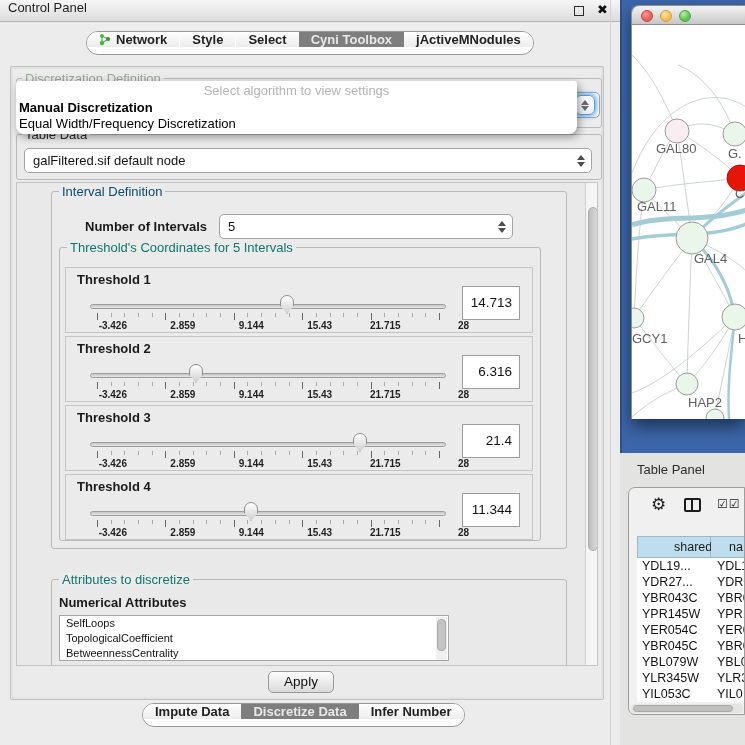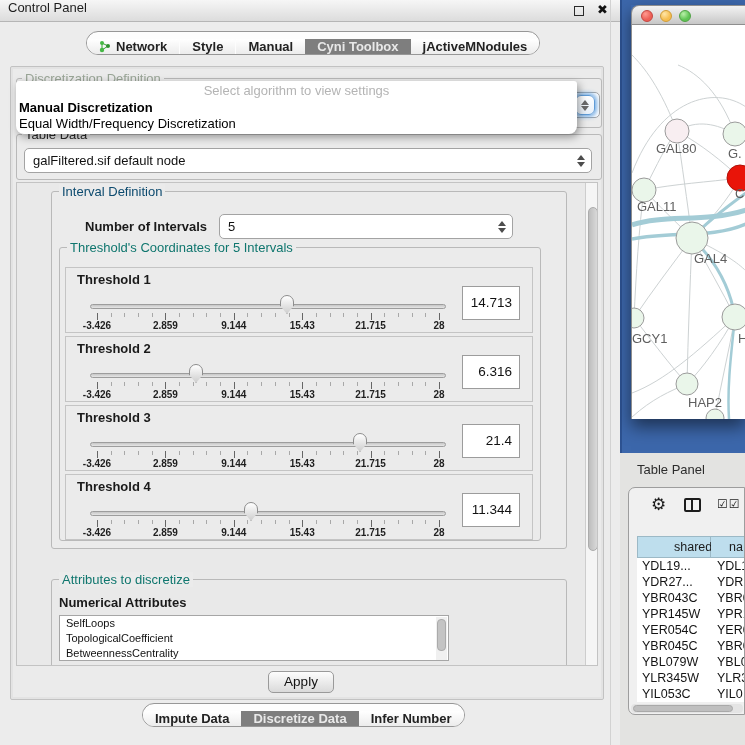--- a/index.html
+++ b/index.html
@@ -8,21 +8,21 @@
 
   
   #cp-titlebar { position:absolute; left:0; top:0; width:620px; height:22px;
     background:linear-gradient(#f6f6f6,#dcdcdc); border-bottom:1px solid #b5b5b5;
     display:flex; align-items:flex-start; }
   #cp-title { font-size:13px; color:#1d1d1d; padding-left:8px; }
   #cp-float { position:absolute; right:36px; top:6px; width:10px; height:10px; border:1.6px solid #2a2a2a; background:transparent; }
   #cp-close { position:absolute; right:12px; top:2px; font-size:13px; font-weight:bold; color:#111;
     font-family:"DejaVu Sans", sans-serif; cursor:default; }
 
-  .segbar { position:absolute; height:24px; display:flex; align-items:flex-end;
+  .segbar { position:absolute; height:24px; display:flex; align-items:flex-start;
     background:#fdfdfd; border:1px solid #979797; border-radius:12px; overflow:hidden; }
   #top-tabs { left:86px; top:31px; }
   #bottom-tabs { left:142px; top:703px; }
   .tab { display:flex; align-items:center; gap:5px; padding:0 12px; font-size:13px; font-weight:bold; color:#222;
     background:linear-gradient(#ffffff,#ececec); white-space:nowrap; }
   .tab.active { background:#7e7e7e; color:#e9e9e9; }
   .tab-sep { width:1px; background:#c3c3c3; margin:4px 0; }
   .net-ic { display:flex; align-items:center; }
 
   #main-panel { position:absolute; left:10px; top:66px; width:594px; height:634px;
@@ -65,21 +65,21 @@
   .track { position:absolute; left:24px; top:36px; width:356px; height:5px; border:1px solid #9d9d9d; border-radius:3px;
     background:linear-gradient(#c6c6c6,#e6e6e6); }
   .thumb { position:absolute; top:27px; width:14px; height:19px;
     background:linear-gradient(#ffffff,#cfcfcf); border:1px solid #8d8d8d; border-radius:7px 7px 3px 3px;
     clip-path:polygon(0 0,100% 0,100% 55%,50% 100%,0 55%); }
   .ticks { position:absolute; left:31px; top:45px; width:342px; height:8px; }
   .tick { position:absolute; top:0; width:1px; }
   .tick.minor { height:4px; background:#a8a8a8; }
   .tick.major { height:7px; background:#666; }
   .ticklabels { position:absolute; left:31px; top:52px; width:342px; height:12px; }
-  .ticklabel { position:absolute; width:60px; margin-left:-30px; text-align:center; font-size:10px; font-weight:bold; color:#1f1f1f; }
+  .ticklabel { position:absolute; width:60px; margin-left:-30px; text-align:right; font-size:10px; font-weight:bold; color:#1f1f1f; }
   .valuebox { position:absolute; left:396px; top:18px; width:58px; height:34px; background:#fff; border:1px solid #9c9c9c;
     font-size:13.5px; color:#111; text-align:right; line-height:32px; padding-right:7px; }
 
   #attr-list { position:absolute; left:42px; top:432px; width:390px; height:46px; background:#fff; border:1px solid #a6a6a6; overflow:hidden; }
   .litem { font-size:11px; line-height:15px; padding-left:6px; color:#111; white-space:nowrap; }
   #list-vsb { position:absolute; right:1px; top:1px; width:11px; height:44px; background:#f0f0f0; }
   #list-vsb .vthumb { position:absolute; left:1px; top:2px; width:9px; height:32px; border-radius:4px; background:#c4c4c4; border:1px solid #ababab; }
 
   #apply-btn { position:absolute; left:268px; top:671px; width:66px; height:22px; border:1px solid #9a9a9a; border-radius:5px;
     background:linear-gradient(#fdfdfd,#dadada); font-size:13.5px; color:#111; text-align:center; line-height:20px; }
@@ -141,21 +141,21 @@
           </svg>
         </span>
         <span>Network</span>
       </div>
       <div class="tab-sep"></div>
       <div class="tab">
         <span>Style</span>
       </div>
       <div class="tab-sep"></div>
       <div class="tab">
-        <span>Manual</span>
+        <span>Select</span>
       </div>
       <div class="tab active">
         <span>Cyni Toolbox</span>
       </div>
       <div class="tab">
         <span>jActiveMNodules</span>
       </div>
     </div>
 
   <div id="main-panel"></div>

